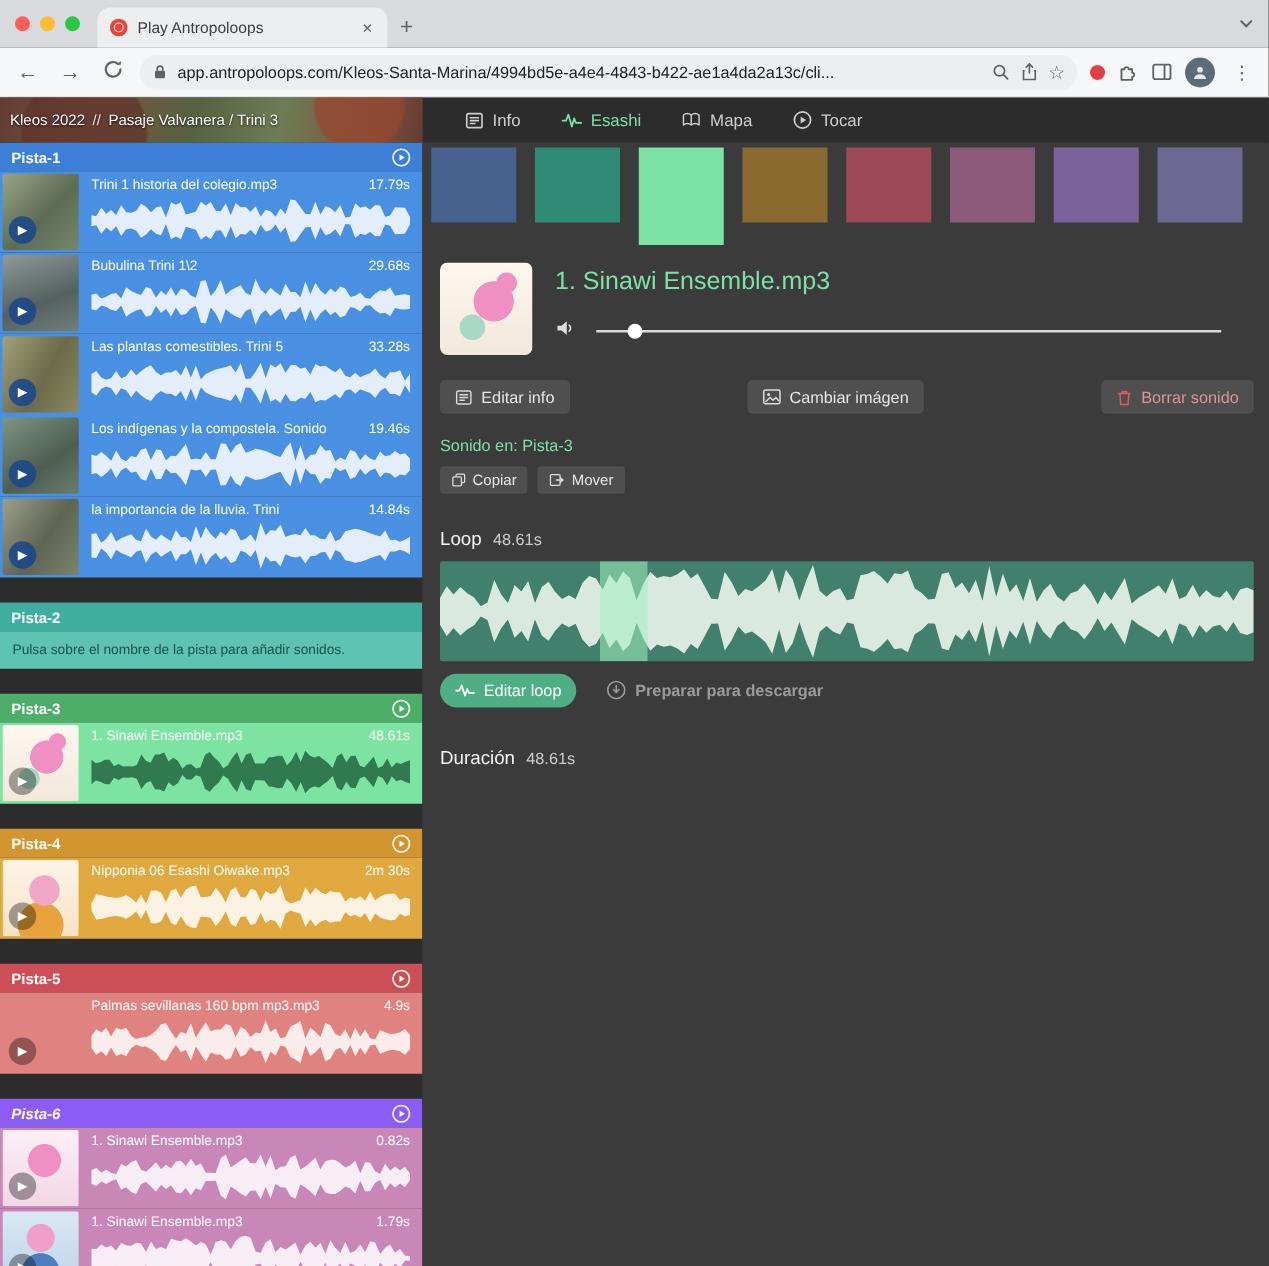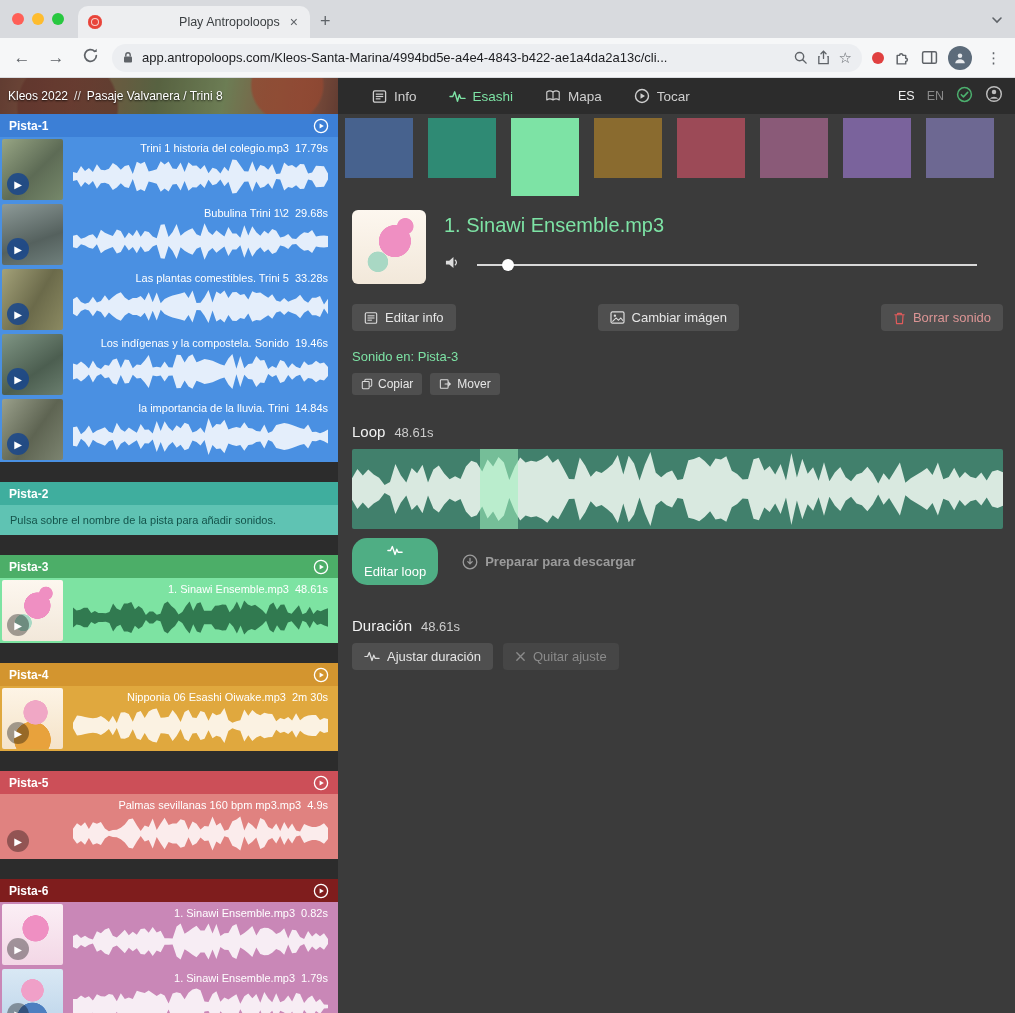--- a/index.html
+++ b/index.html
@@ -5,21 +5,21 @@
   * { margin:0; padding:0; box-sizing:border-box; }
   html,body { width:1015px; height:1013px; }
   body { font-family:"Liberation Sans", sans-serif; background:#3b3b3b; overflow:hidden; position:relative; }
 
   
   .tabstrip { height:38px; background:#d8dade; display:flex; align-items:flex-end; position:relative; }
   .traffic { position:absolute; top:13px; left:12px; display:flex; gap:8px; }
   .tl { width:12px; height:12px; border-radius:50%; }
   .tl-red{ background:#ff5f57; } .tl-yellow{ background:#febc2e; } .tl-green{ background:#28c840; }
   .tab { margin-left:78px; width:232px; height:32px; background:#edeef0; border-radius:10px 10px 0 0;
-         display:flex; align-items:center; padding:0 10px; gap:8px;text-align:right; }
+         display:flex; align-items:center; padding:0 10px; gap:8px; }
   .tab-favicon { width:14px; height:14px; border-radius:50%; background:#e8443a; flex:0 0 auto;
                  box-shadow:inset 0 0 0 3px #e8443a, inset 0 0 0 4px #f6d0cc; }
   .tab-title { font-size:12.5px; color:#3c4043; white-space:nowrap; overflow:hidden; flex:1; }
   .tab-close { font-size:14px; color:#5f6368; padding:0 2px; cursor:pointer; }
   .newtab { font-size:18px; color:#5f6368; margin:0 0 6px 10px; cursor:pointer; }
   .strip-chevron { position:absolute; right:12px; top:12px; color:#5f6368; }
 
   .toolbar { height:40px; background:#f6f7f8; border-bottom:1px solid #dadce0; display:flex; align-items:center; padding:0 10px; gap:10px; }
   .nav-ic { font-size:17px; color:#5f6368; width:24px; text-align:center; cursor:pointer; }
   .omnibox { flex:1; height:28px; background:#eceef1; border-radius:14px; display:flex; align-items:center; padding:0 10px; gap:8px; min-width:0; }
@@ -56,21 +56,21 @@
   .pista { margin-bottom:20px; }
   .pista-header { height:23px; display:flex; align-items:center; padding:0 9px; }
   .pista-name { color:#fff; font-size:12px; font-weight:bold; }
   .pista-play { margin-left:auto; display:flex; cursor:pointer; }
   .sound-row { height:65px; display:flex; align-items:center; }
   .thumb { width:61px; height:61px; margin:2px; flex:0 0 auto; position:relative; border-radius:2px; overflow:hidden; }
   .play-badge { position:absolute; left:5px; bottom:5px; width:22px; height:22px; border-radius:50%;
                 background:rgba(25,70,140,.85); color:#fff; font-size:10px; display:flex; align-items:center; justify-content:center; cursor:pointer; }
   .play-badge.neutral { background:rgba(0,0,0,.35); }
   .sound-body { flex:1; min-width:0; padding:5px 10px 6px 8px; display:flex; flex-direction:column; height:100%; }
-  .sound-top { display:flex; align-items:baseline; gap:6px;text-align:right; }
+  .sound-top { display:flex; align-items:baseline; gap:6px; }
   .sound-title { color:#fff; font-size:11px; flex:1; white-space:nowrap; overflow:hidden; text-overflow:ellipsis; }
   .sound-duration { color:#fff; font-size:11px; flex:0 0 auto; }
   .sound-wave { flex:1; margin-top:3px; }
   .wave { display:block; width:100%; height:100%; }
   .hint-row { padding:9px 10px; font-size:11px; color:#14544b; }
 
   
   .t-photo1{ background:linear-gradient(135deg,#97a584,#5d6b55 55%,#76886a); }
   .t-photo2{ background:linear-gradient(160deg,#8d9a98,#55615e 60%,#70807c); }
   .t-photo3{ background:linear-gradient(120deg,#a3a179,#6b6a4a 55%,#8b8a62); }
@@ -110,21 +110,21 @@
   .main-title { color:#7de3a5; font-size:20px; }
   .vol-row { display:flex; align-items:center; gap:16px; margin-top:18px; }
   .vol-line { position:relative; width:500px; height:2px; background:#d9d9d9; }
   .vol-thumb { position:absolute; left:5%; top:-5px; width:12px; height:12px; border-radius:50%; background:#fff; cursor:pointer; }
 
   .btn { display:inline-flex; align-items:center; gap:7px; background:#4f4f4f; color:#e6e6e6; border:none;
          border-radius:4px; padding:6px 12px; font-size:13px; font-family:inherit; cursor:pointer; }
   .btn svg { display:block; }
   .btn-danger { color:#dc9595; }
   .btn-sm { padding:4px 9px; font-size:12px; border-radius:3px; gap:5px; }
-  .btn-pill { border-radius:15px;flex-direction:column; }
+  .btn-pill { border-radius:15px; }
   .btn-green { background:#4fae84; color:#fff; }
   .btn-ghost { background:transparent; color:#9b9b9b;font-weight:bold; }
   .btn-dim { background:#464646; color:#8b8b8b; }
   .row-actions { margin-top:20px; display:flex; gap:10px;justify-content:space-between; }
   .sonido-en { margin-top:18px; font-size:13px; color:#7de3a5; }
   .sonido-en .track-link { cursor:pointer; }
   .copy-row { margin-top:9px; display:flex; gap:8px; }
 
   .section-head { margin-top:28px; display:flex; align-items:baseline; gap:9px; }
   .section-title { color:#f2f2f2; font-size:15px; font-weight:normal; }
@@ -208,21 +208,21 @@
     </div>
     <div class="menu-dots">⋮</div>
   </div>
 </div>
 
 <div class="app-header">
   <div class="photo-strip">
     <div class="breadcrumb">
       <span>Kleos 2022</span>
       <span class="sep">//</span>
-      <span>Pasaje Valvanera / Trini 8</span>
+      <span>Pasaje Valvanera / Trini 3</span>
     </div>
   </div>
   <nav class="app-tabs">
     <div class="app-tab">
       <span>
         <svg width="15" height="15" viewBox="0 0 16 16">
             <rect x="1.5" y="2" width="13" height="12" rx="1.5" stroke="#cfcfcf" stroke-width="1.4" fill="none"></rect>
             <line x1="4" y1="5.5" x2="12" y2="5.5" stroke="#cfcfcf" stroke-width="1.3"></line>
             <line x1="4" y1="8" x2="12" y2="8" stroke="#cfcfcf" stroke-width="1.3"></line>
             <line x1="4" y1="10.5" x2="9" y2="10.5" stroke="#cfcfcf" stroke-width="1.3"></line>
@@ -250,37 +250,20 @@
     <div class="app-tab">
       <span>
         <svg width="16" height="16" viewBox="0 0 16 16">
             <circle cx="8" cy="8" r="6.5" stroke="#cfcfcf" stroke-width="1.4" fill="none"></circle>
             <path d="M6.5 5.3 L11 8 L6.5 10.7 z" fill="#cfcfcf"></path>
           </svg>
       </span>
       <span>Tocar</span>
     </div>
   </nav>
-  <div class="header-right">
-    <span class="lang-es">ES</span>
-    <span class="lang-en">EN</span>
-    <span>
-      <svg width="17" height="17" viewBox="0 0 16 16">
-          <circle cx="8" cy="8" r="6.5" stroke="#4caf6e" stroke-width="1.4" fill="none"></circle>
-          <path d="M5 8.2 l2 2 L11 6" stroke="#4caf6e" stroke-width="1.5" fill="none" stroke-linecap="round" stroke-linejoin="round"></path>
-        </svg>
-    </span>
-    <span>
-      <svg width="18" height="18" viewBox="0 0 16 16">
-          <circle cx="8" cy="8" r="6.5" stroke="#bdbdbd" stroke-width="1.3" fill="none"></circle>
-          <circle cx="8" cy="6.3" r="2" fill="#bdbdbd"></circle>
-          <path d="M4.3 12.2 a4.2 3.3 0 0 1 7.4 0" fill="#bdbdbd"></path>
-        </svg>
-    </span>
-  </div>
 </div>
 
 <div class="app-body">
 
   <aside class="sidebar">
 
     <section class="pista">
       <div class="pista-header" style="background-color: rgb(60, 127, 214);">
         <span class="pista-name">Pista-1</span>
         <span class="pista-play">
@@ -457,21 +440,21 @@
           <div class="sound-wave">
               <div class="wave"><svg width="255" height="39" viewBox="0 0 255 39" preserveAspectRatio="none">
                   <polygon points="0.0,14.8 4.0,9.3 8.0,12.0 12.0,8.2 15.9,15.1 19.9,8.2 23.9,9.8 27.9,8.1 31.9,14.5 35.9,17.2 39.8,15.9 43.8,15.8 47.8,13.7 51.8,10.6 55.8,5.3 59.8,4.5 63.8,11.3 67.7,17.0 71.7,11.4 75.7,13.0 79.7,4.5 83.7,15.9 87.7,9.6 91.6,3.7 95.6,11.0 99.6,9.5 103.6,9.5 107.6,5.2 111.6,6.5 115.5,15.7 119.5,7.6 123.5,9.7 127.5,15.5 131.5,11.9 135.5,12.6 139.5,2.4 143.4,11.6 147.4,8.7 151.4,16.7 155.4,15.6 159.4,7.2 163.4,5.4 167.3,2.5 171.3,16.6 175.3,8.2 179.3,11.3 183.3,15.5 187.3,4.1 191.3,6.1 195.2,13.1 199.2,14.9 203.2,9.5 207.2,17.1 211.2,8.0 215.2,15.1 219.1,9.5 223.1,16.6 227.1,17.5 231.1,10.1 235.1,11.7 239.1,13.1 243.0,13.0 247.0,11.8 251.0,9.2 255.0,13.9 255.0,25.1 251.0,29.8 247.0,27.2 243.0,26.0 239.1,25.9 235.1,27.3 231.1,28.9 227.1,21.5 223.1,22.4 219.1,29.5 215.2,23.9 211.2,31.0 207.2,21.9 203.2,29.5 199.2,24.1 195.2,25.9 191.3,32.9 187.3,34.9 183.3,23.5 179.3,27.7 175.3,30.8 171.3,22.4 167.3,36.5 163.4,33.6 159.4,31.8 155.4,23.4 151.4,22.3 147.4,30.3 143.4,27.4 139.5,36.6 135.5,26.4 131.5,27.1 127.5,23.5 123.5,29.3 119.5,31.4 115.5,23.3 111.6,32.5 107.6,33.8 103.6,29.5 99.6,29.5 95.6,28.0 91.6,35.3 87.7,29.4 83.7,23.1 79.7,34.5 75.7,26.0 71.7,27.6 67.7,22.0 63.8,27.7 59.8,34.5 55.8,33.7 51.8,28.4 47.8,25.3 43.8,23.2 39.8,23.1 35.9,21.8 31.9,24.5 27.9,30.9 23.9,29.2 19.9,30.8 15.9,23.9 12.0,30.8 8.0,27.0 4.0,29.7 0.0,24.2" fill="rgba(255,255,255,0.85)"></polygon>
                 </svg></div>
             </div>
         </div>
       </div>
     </section>
 
     <section class="pista">
-      <div class="pista-header" style="background-color: #7f1d1d;">
+      <div class="pista-header" style="background-color: #8b5cf6; font-style: italic;">
         <span class="pista-name">Pista-6</span>
         <span class="pista-play">
           <svg width="16" height="16" viewBox="0 0 16 16">
               <circle cx="8" cy="8" r="6.6" stroke="#fff" stroke-width="1.3" fill="none"></circle>
               <path d="M6.6 5.4 L10.8 8 L6.6 10.6 z" fill="#fff"></path>
             </svg>
         </span>
       </div>
       <div class="sound-row" style="background-color: rgb(201, 135, 183);">
         <div class="thumb t-sinawi-b">
@@ -655,33 +638,15 @@
           </span>
           <span>Preparar para descargar</span>
         </button>
       </div>
 
       <div class="section-head" style="margin-top:32px;">
         <span class="section-title">Duración</span>
         <span class="section-dur">48.61s</span>
       </div>
 
-      <div class="dur-actions">
-        <button class="btn">
-          <span>
-            <svg width="16" height="13" viewBox="0 0 18 14">
-                <path d="M1 7 h3 l2-4.5 3 9 2-6 1.5 3.5 H17" stroke="#dcdcdc" stroke-width="1.4" fill="none" stroke-linejoin="round" stroke-linecap="round"></path>
-              </svg>
-          </span>
-          <span>Ajustar duración</span>
-        </button>
-        <button class="btn btn-dim">
-          <span>
-            <svg width="11" height="11" viewBox="0 0 12 12">
-                <path d="M2 2 L10 10 M10 2 L2 10" stroke="#8b8b8b" stroke-width="1.5" stroke-linecap="round"></path>
-              </svg>
-          </span>
-          <span>Quitar ajuste</span>
-        </button>
-      </div>
     </div>
   </main>
 </div>
 
 </body></html>

